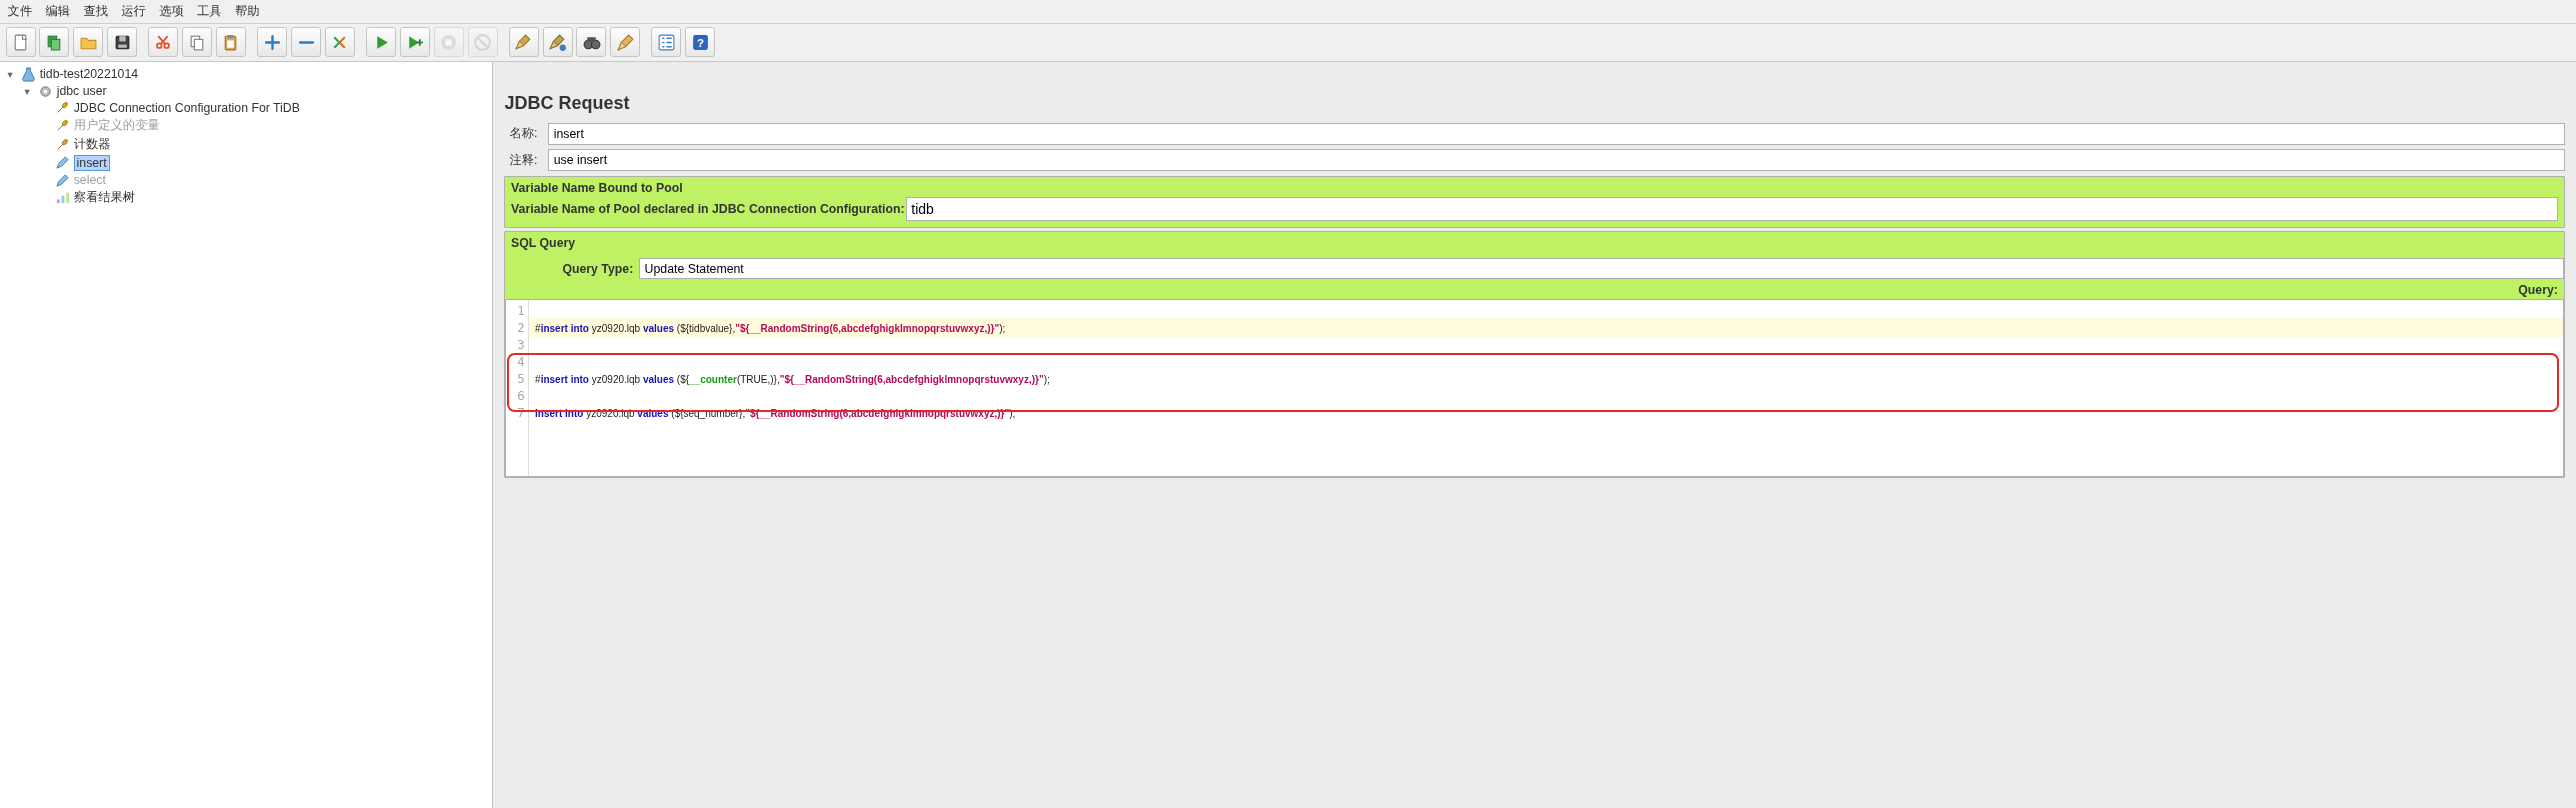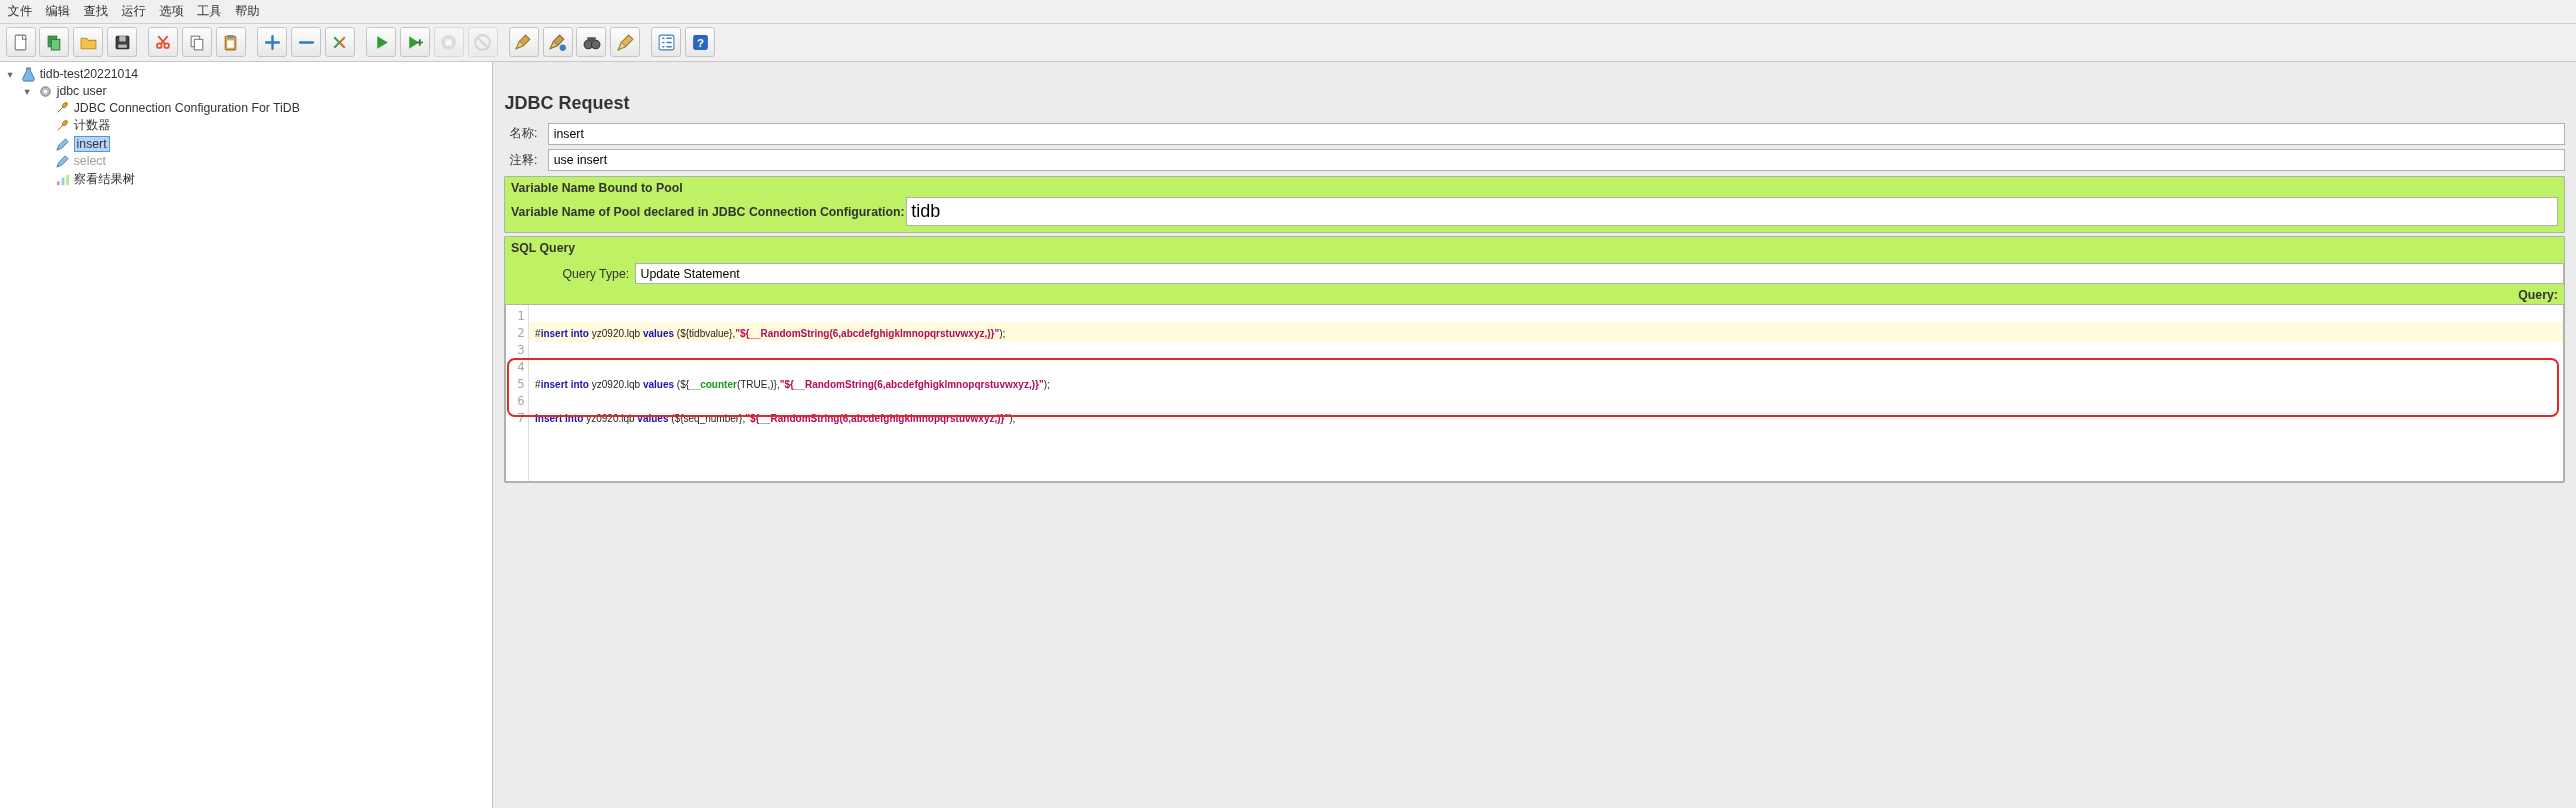--- a/index.html
+++ b/index.html
@@ -91,25 +91,25 @@
       margin-top: 3.8px;
       padding: 3.8px 5.7px 5.7px 5.7px;
       background: #bef264;
     }
     .fieldset-title {
       font-weight: bold;
       font-size: 12.3px;
       padding-bottom: 2.8px;
     }
     .pool-row { display:flex; align-items:center; gap:1px; }
-    .pool-row input { flex:1; border:0.9px solid #b0b0b0; padding:2.8px 4.7px; background:#fff; font-size:18px;}
+    .pool-row input { flex:1; border:0.9px solid #b0b0b0; padding:2.8px 4.7px; background:#fff; font-size:14px;}
     .query-type-row {
       display:flex; align-items:center; margin-top:5.7px; gap:5.7px; padding-left:57px;
     }
-    .query-type-row .qlabel { font-weight:normal; }
+    .query-type-row .qlabel { font-weight:bold; }
     .query-type-row input { flex:1; border:0.9px solid #b0b0b0; padding:2.8px 4.7px; background:#fff; font-size:12.3px;}
     .query-label-right {
       text-align:right; font-weight:bold; padding:3.8px 5.7px 1.9px 0;
     }
     .editor-wrap {
       display:flex; border:0.9px solid #b0b0b0; background:#fff;
       position: relative;
     }
     .gutter {
       width: 23px;
@@ -336,20 +336,31 @@
                       <span class="toggle"></span>
                       <span class="node-ico">
                         <svg viewBox="0 0 16 16">
                           <path d="M13 3a4 4 0 0 1-5 5L3 13l0 0 5-5a4 4 0 0 1 5-5z" fill="#e0a020" stroke="#a8751a"></path>
                         </svg>
                       </span>
                       <span class="lbl">JDBC Connection Configuration For TiDB</span>
                     </div>
                   </li>
                   <li>
+                    <div class="tree-row disabled-node">
+                      <span class="toggle"></span>
+                      <span class="node-ico">
+                        <svg viewBox="0 0 16 16">
+                          <path d="M13 3a4 4 0 0 1-5 5L3 13l0 0 5-5a4 4 0 0 1 5-5z" fill="#e0a020" stroke="#a8751a"></path>
+                        </svg>
+                      </span>
+                      <span class="lbl">用户定义的变量</span>
+                    </div>
+                  </li>
+                  <li>
                     <div class="tree-row">
                       <span class="toggle"></span>
                       <span class="node-ico">
                         <svg viewBox="0 0 16 16">
                           <path d="M13 3a4 4 0 0 1-5 5L3 13l0 0 5-5a4 4 0 0 1 5-5z" fill="#e0a020" stroke="#a8751a"></path>
                         </svg>
                       </span>
                       <span class="lbl">计数器</span>
                     </div>
                   </li>

